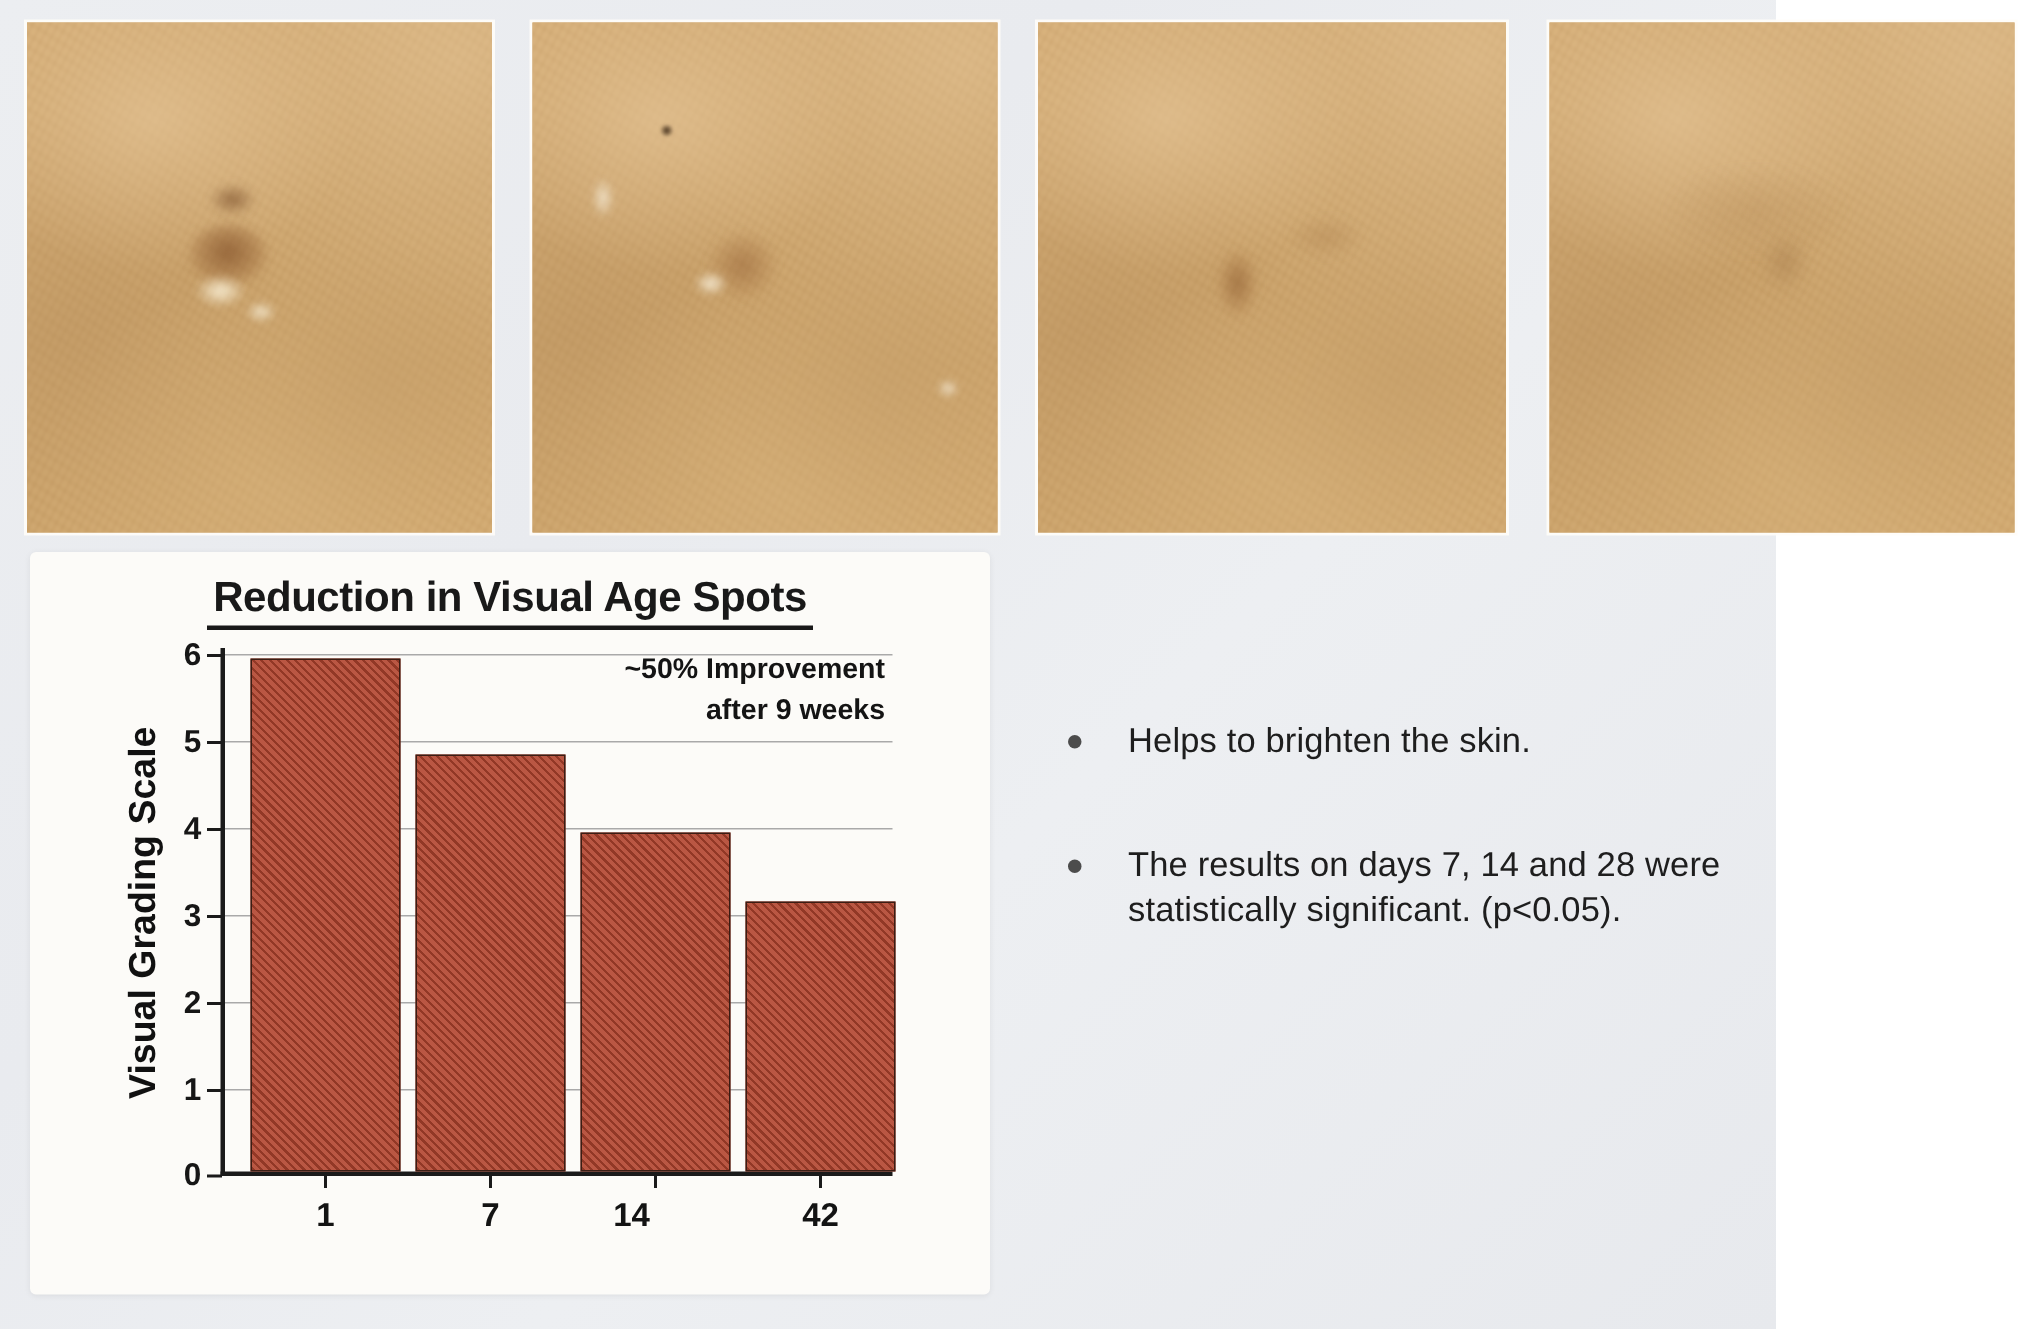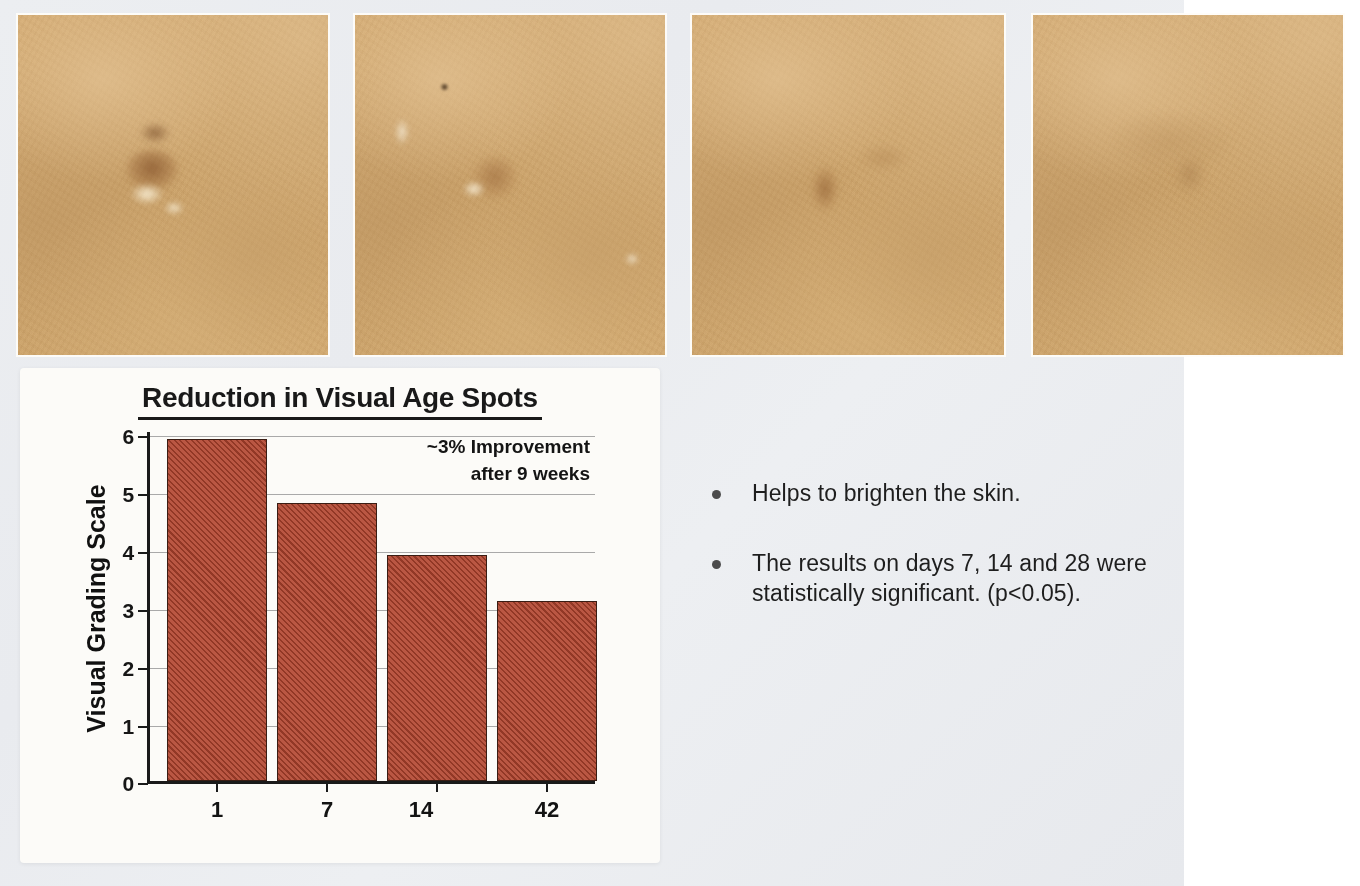--- a/index.html
+++ b/index.html
@@ -206,21 +206,21 @@
   
   #bullets {
     position: absolute;
     left: 712px;
     top: 478px;
     width: 600px;
   }
   .bullet-row {
     display: flex;
     align-items: flex-start;
-    margin-bottom: 39px;
+    margin-bottom: 52px;
   }
   .bullet-dot {
     flex: 0 0 auto;
     width: 9px;
     height: 9px;
     border-radius: 50%;
     background: #4c4c4c;
     margin-top: 12px;
     margin-right: 31px;
   }
@@ -315,21 +315,21 @@
       <div class="xtick-mark" style="left:289px;"></div>
       <div class="xtick-mark" style="left:399px;"></div>
 
       <div class="xtick-label" style="left:70px;">1</div>
       <div class="xtick-label" style="left:180px;">7</div>
       <div class="xtick-label" style="left:274px;">14</div>
       <div class="xtick-label" style="left:400px;">42</div>
     </div>
 
     <div id="annotation">
-      <div>~3% Improvement</div>
+      <div>~50% Improvement</div>
       <div>after 9 weeks</div>
     </div>
 
   </div>
 
   <div id="bullets">
     <div class="bullet-row">
       <div class="bullet-dot"></div>
       <div class="bullet-text">Helps to brighten the skin.</div>
     </div>

